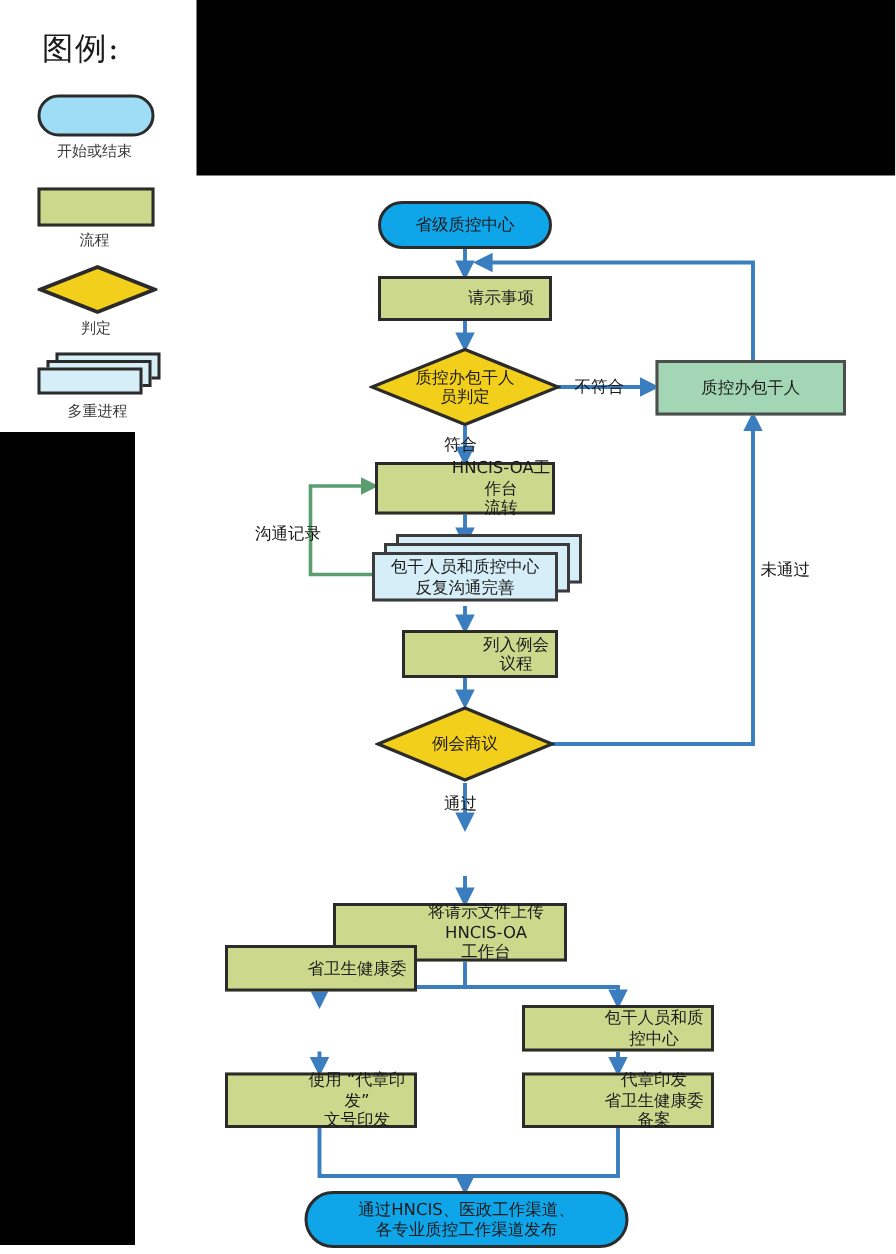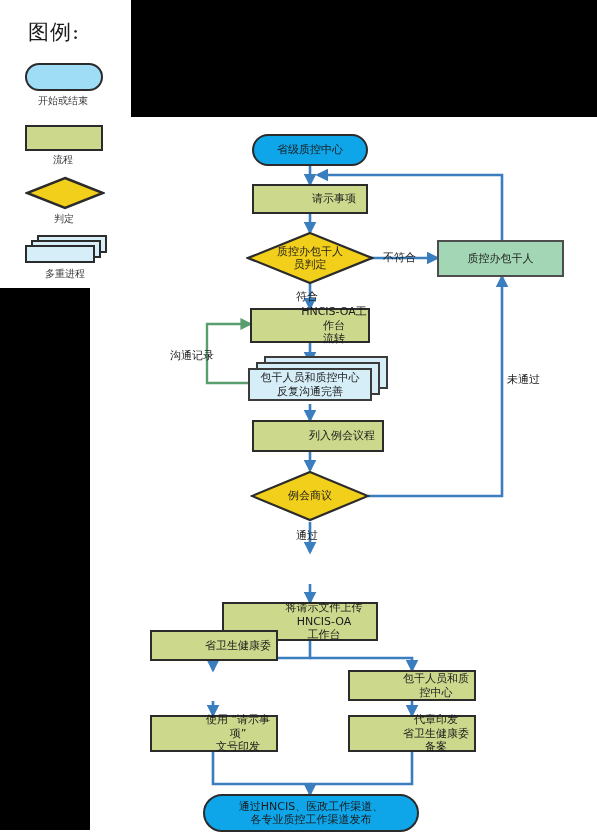--- a/index.html
+++ b/index.html
@@ -248,38 +248,38 @@
   <div class="node proc" style="left:250px; top:308px; width:120px; height:35px;">HNCIS-OA工作台
 流转</div>
 
   <div class="multiproc" style="left:248px; top:356px; width:140px; height:48px;">
     <div class="mp-back" style="left:16px; top:0px;  width:124px; height:33px;"></div>
     <div class="mp-back" style="left:8px;  top:6px;  width:124px; height:33px;"></div>
     <div class="mp-front" style="left:0px; top:12px; width:124px; height:33px;">包干人员和质控中心
 反复沟通完善</div>
   </div>
 
-  <div class="node proc" style="left:252px; top:420px; width:132px; height:32px;">列入例会议程</div>
+  <div class="node proc" style="left:268px; top:420px; width:104px; height:32px;">列入例会议程</div>
 
   <div class="diamond-wrap" style="left:250px; top:470px; width:120px; height:52px;">
     <svg width="120" height="52" viewBox="0 0 120 52">
       <polygon points="60,2 118,26 60,50 2,26" fill="#f2cf1b" stroke="#2b2b2b" stroke-width="2.2"></polygon>
     </svg>
     <div class="diamond-label">例会商议</div>
   </div>
 
 
   <div class="node proc" style="left:222px; top:602px; width:156px; height:39px;">将请示文件上传HNCIS-OA
 工作台</div>
 
   <div class="node proc" style="left:150px; top:630px; width:128px; height:31px;">省卫生健康委</div>
 
   <div class="node proc" style="left:348px; top:670px; width:128px; height:31px;">包干人员和质控中心</div>
 
-  <div class="node proc" style="left:150px; top:715px; width:128px; height:37px;">使用 “请示事项”
+  <div class="node proc" style="left:150px; top:715px; width:128px; height:37px;">使用 “代章印发”
 文号印发</div>
 
   <div class="node proc" style="left:348px; top:715px; width:128px; height:37px;">代章印发
 省卫生健康委备案</div>
 
   <div class="node term" style="left:203px; top:794px; width:216px; height:38px;">通过HNCIS、医政工作渠道、
 各专业质控工作渠道发布</div>
 
   <div class="edge-label" style="left:383px; top:250px;">不符合</div>
   <div class="edge-label" style="left:296px; top:289px;">符合</div>

